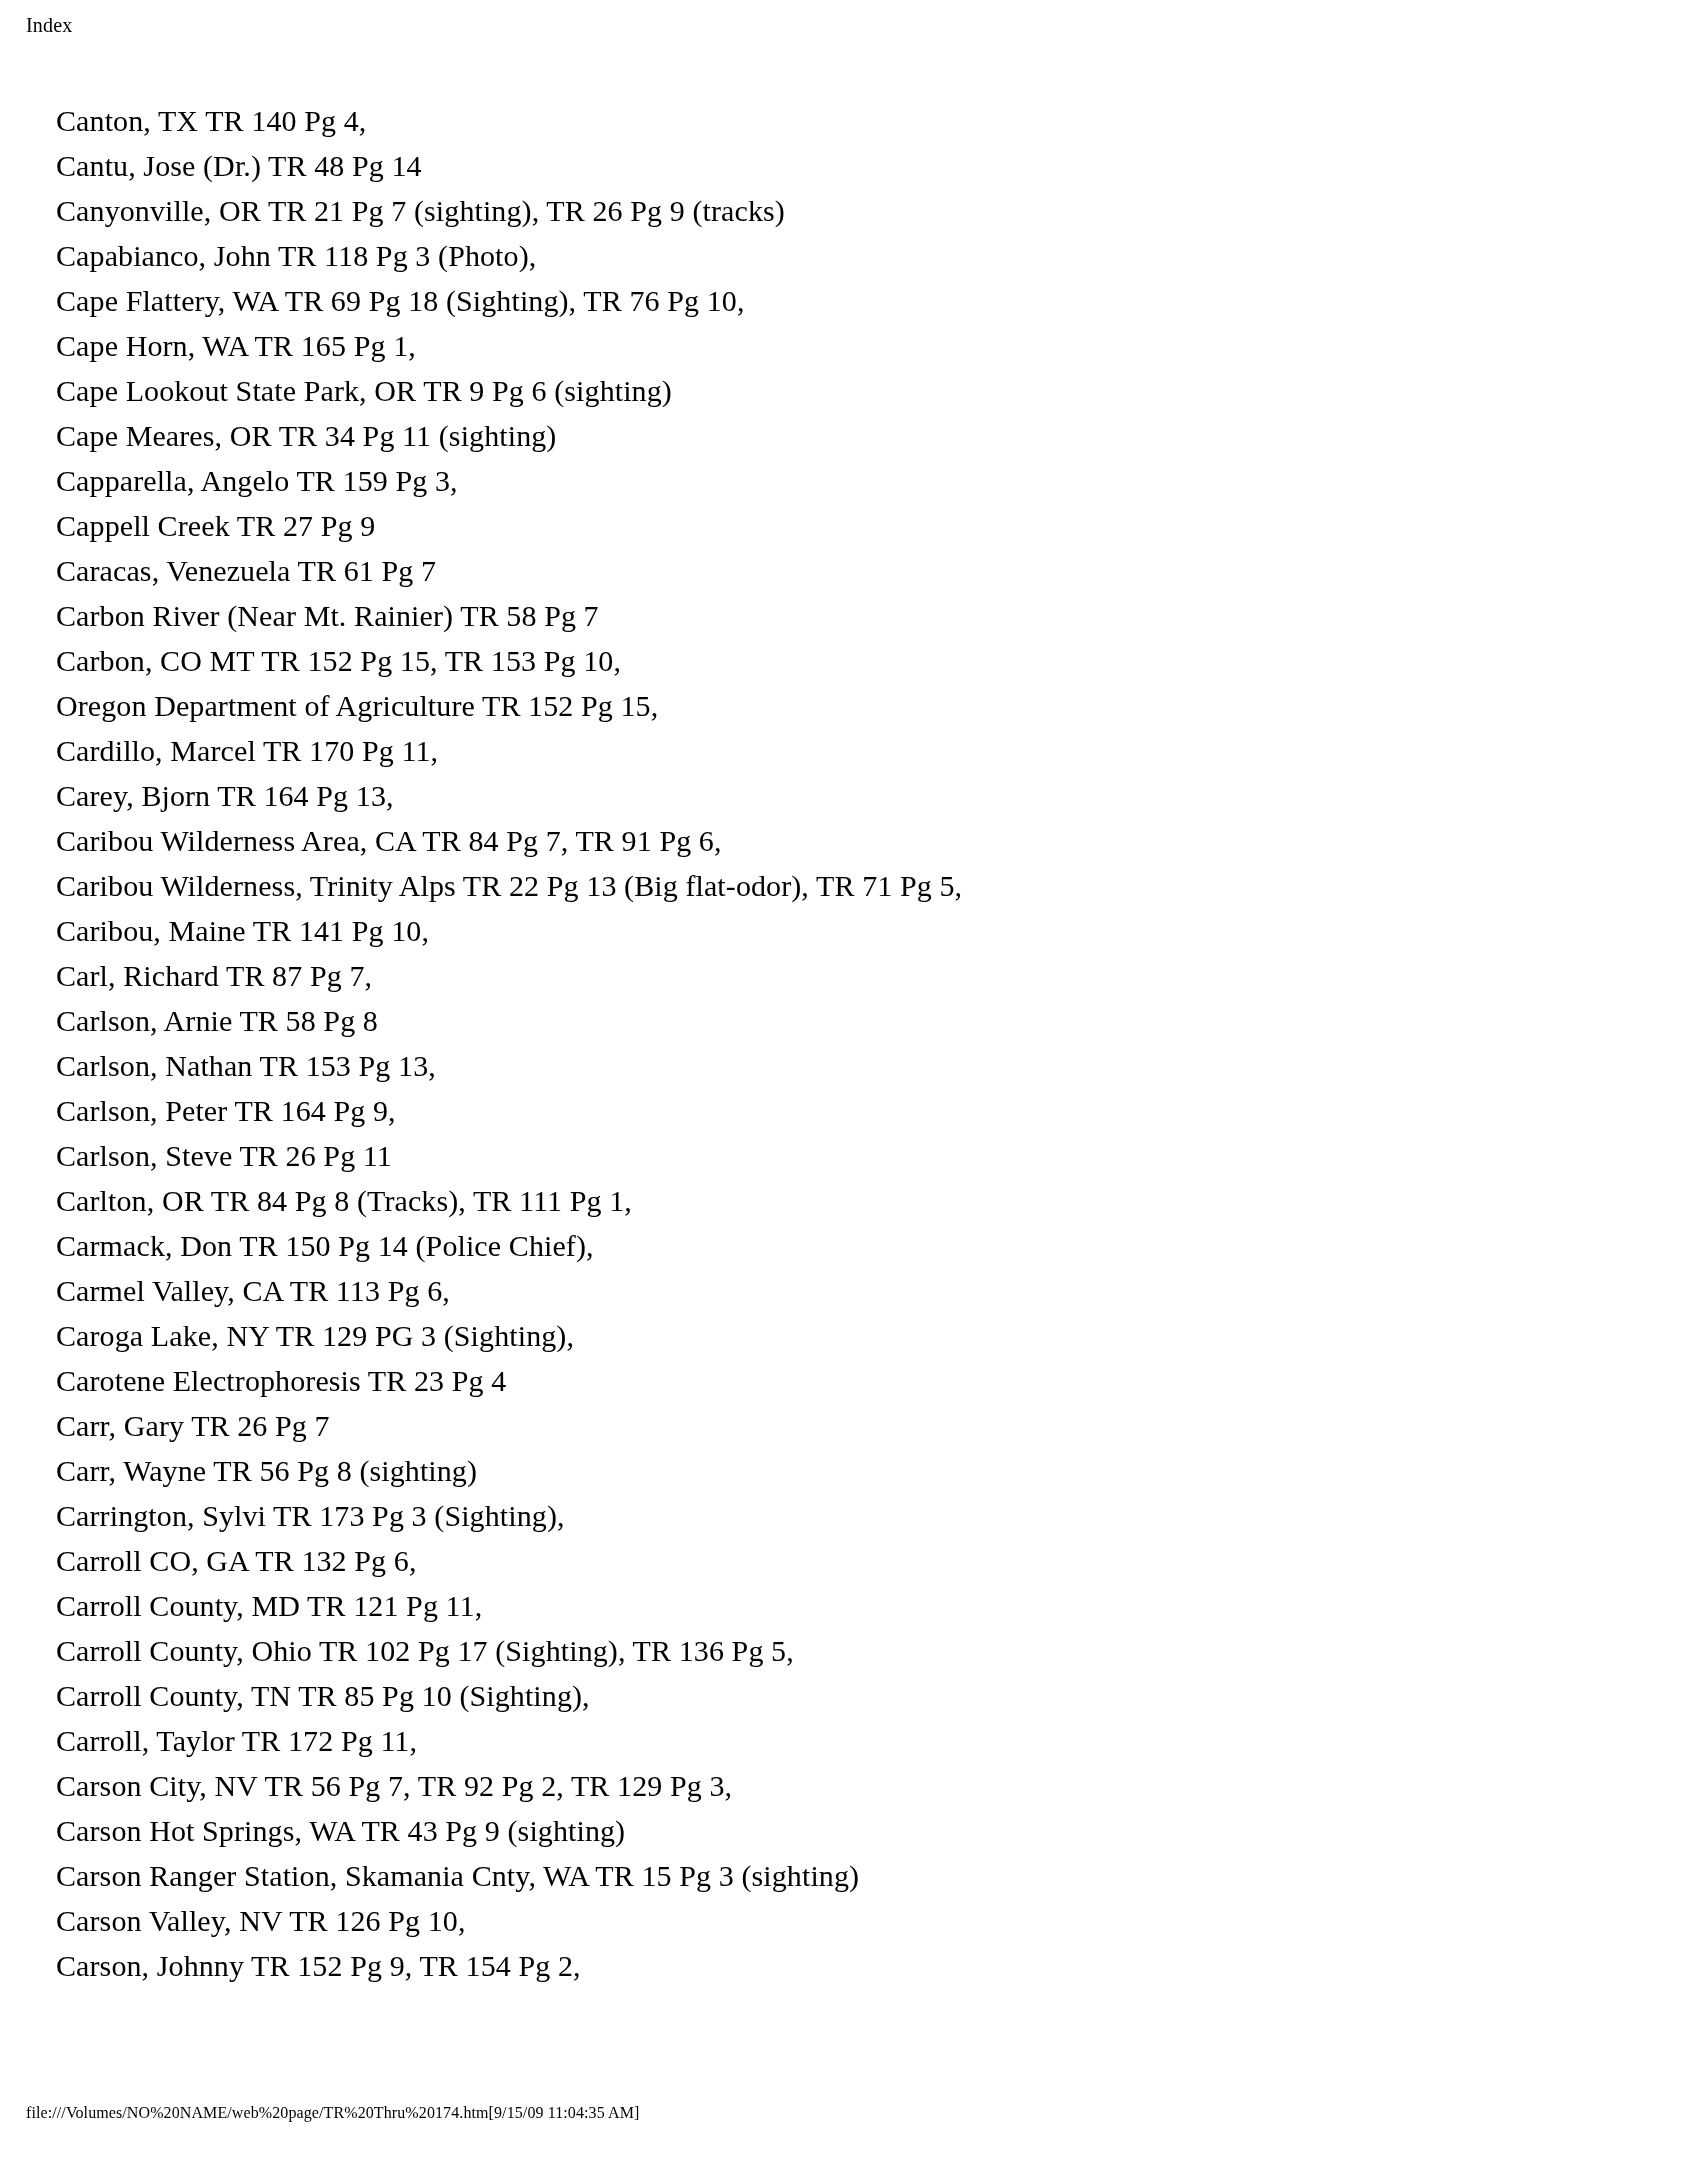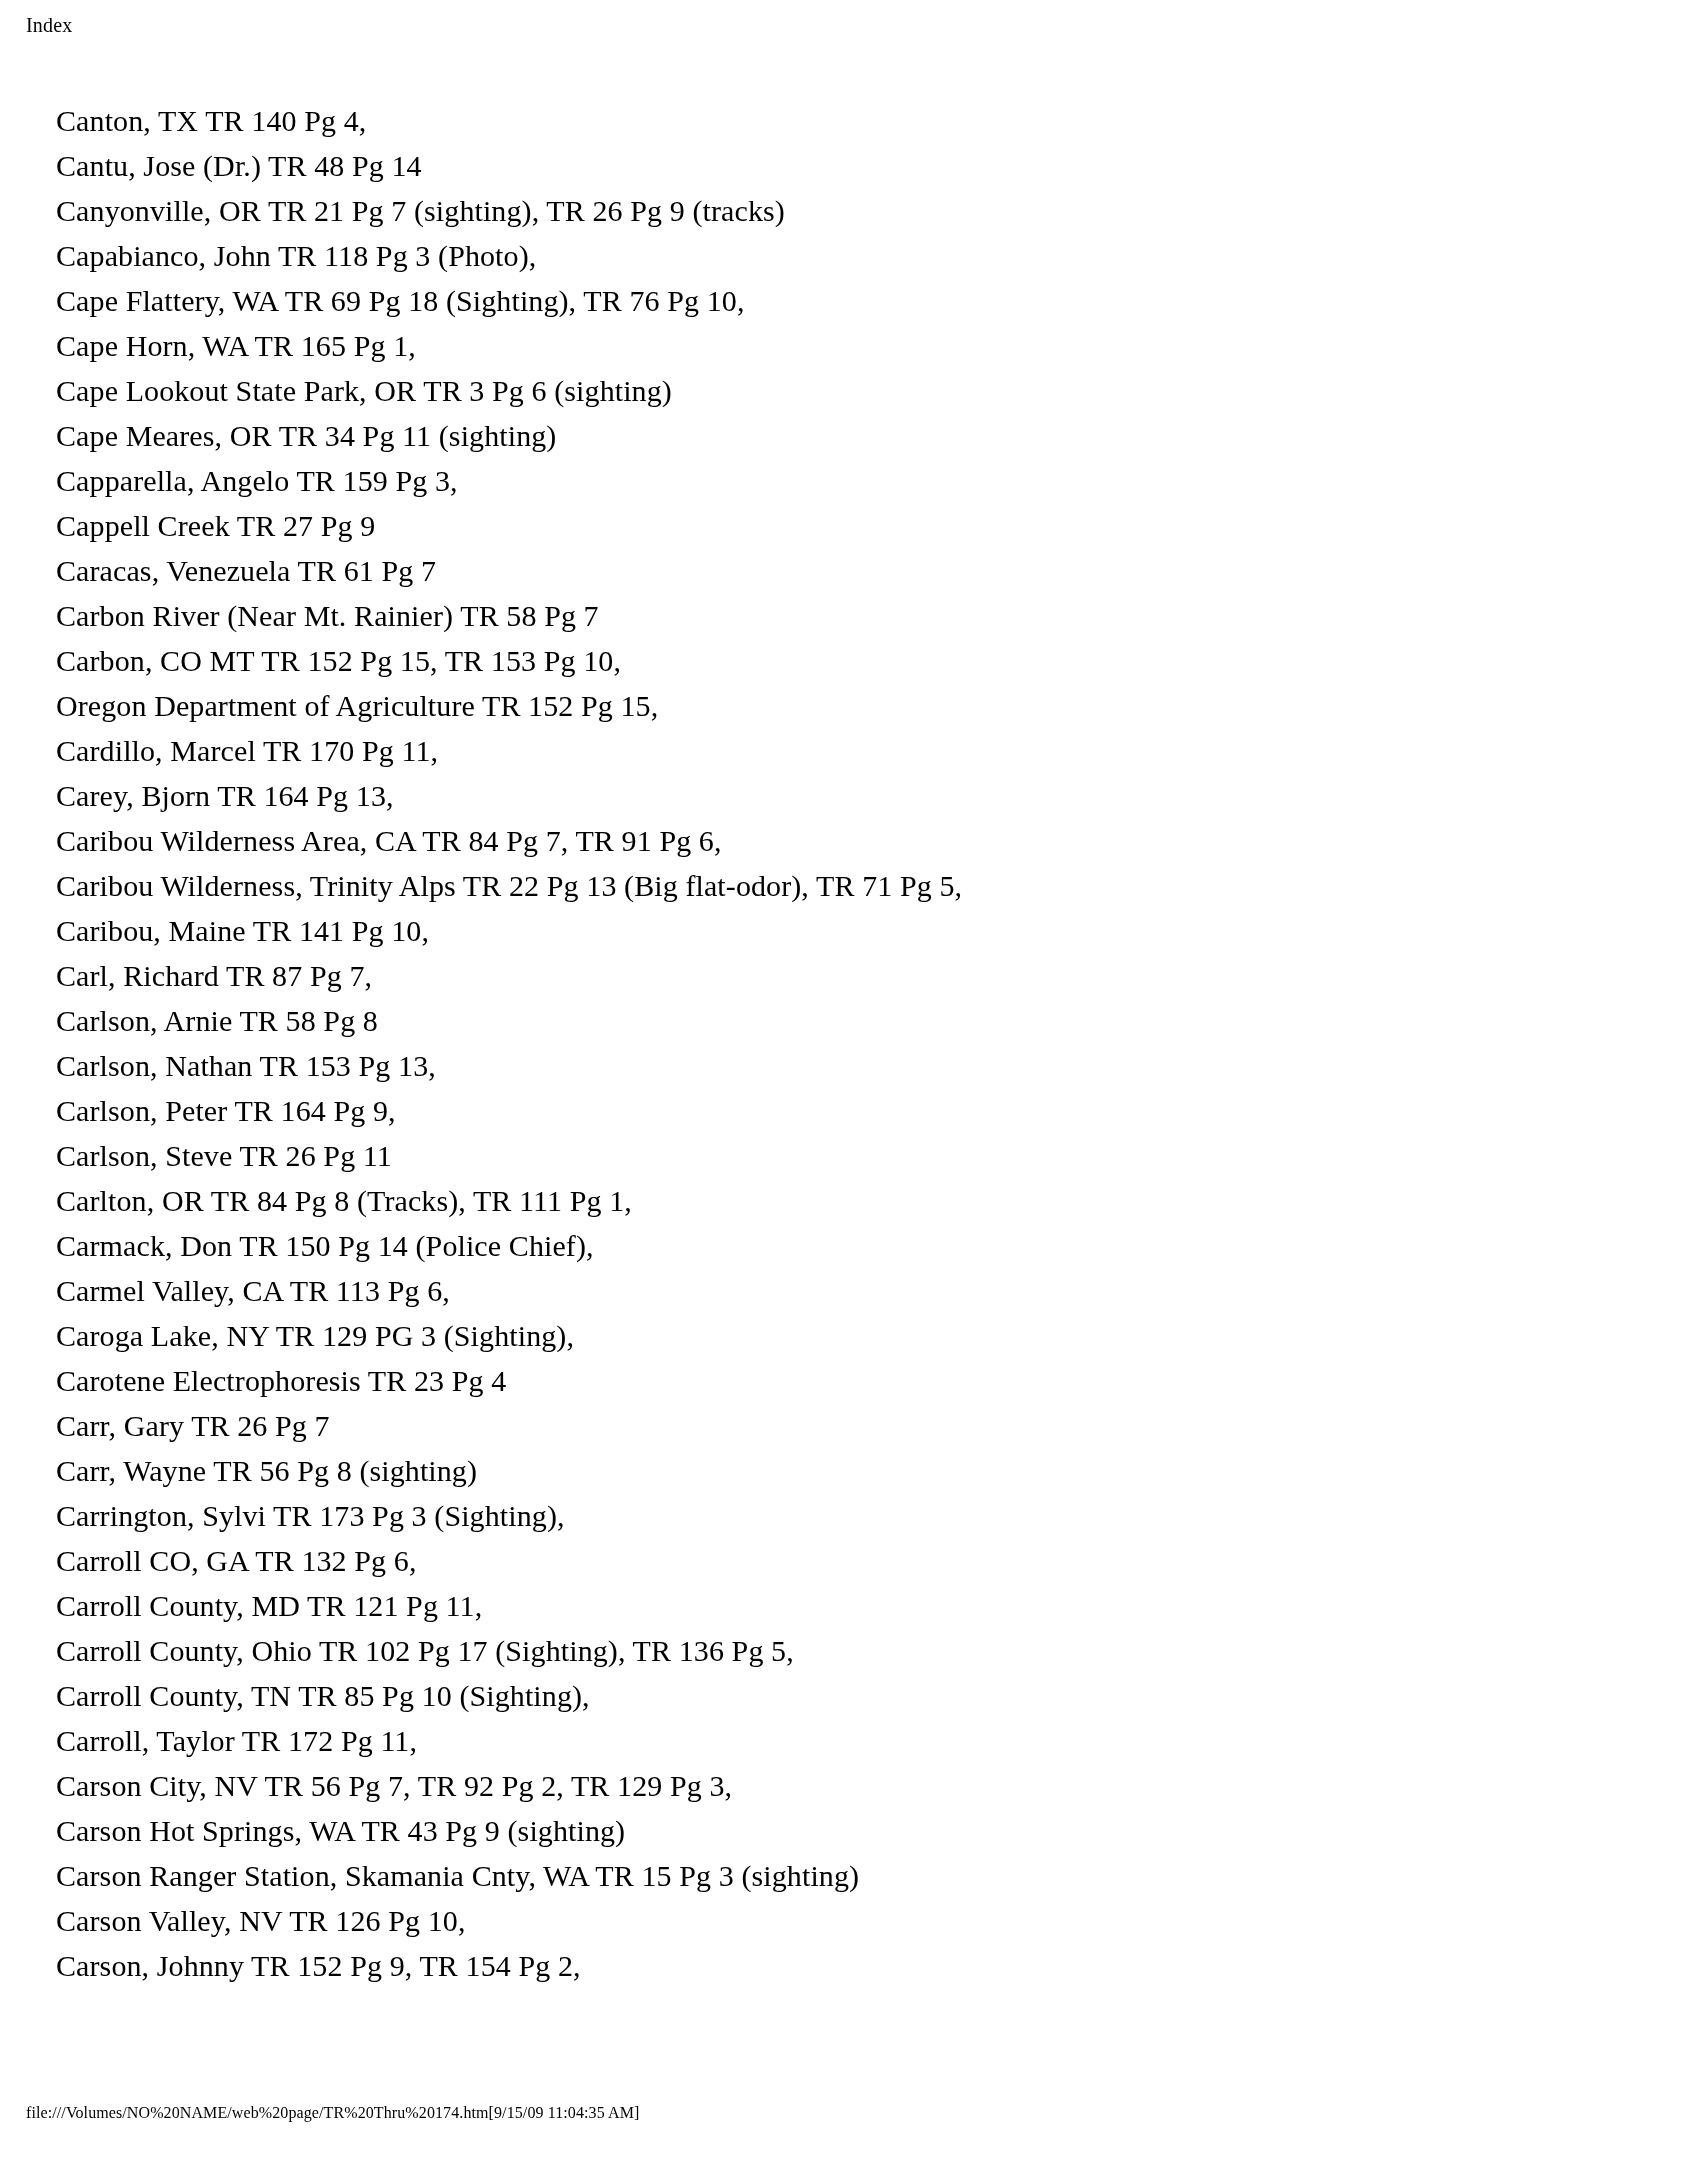--- a/index.html
+++ b/index.html
@@ -63,21 +63,21 @@
 
   <div class="header">Index</div>
 
   <ul class="index-list">
       <li>Canton, TX TR 140 Pg 4,</li>
       <li>Cantu, Jose (Dr.) TR 48 Pg 14</li>
       <li>Canyonville, OR TR 21 Pg 7 (sighting), TR 26 Pg 9 (tracks)</li>
       <li>Capabianco, John TR 118 Pg 3 (Photo),</li>
       <li>Cape Flattery, WA TR 69 Pg 18 (Sighting), TR 76 Pg 10,</li>
       <li>Cape Horn, WA TR 165 Pg 1,</li>
-      <li>Cape Lookout State Park, OR TR 3 Pg 6 (sighting)</li>
+      <li>Cape Lookout State Park, OR TR 9 Pg 6 (sighting)</li>
       <li>Cape Meares, OR TR 34 Pg 11 (sighting)</li>
       <li>Capparella, Angelo TR 159 Pg 3,</li>
       <li>Cappell Creek TR 27 Pg 9</li>
       <li>Caracas, Venezuela TR 61 Pg 7</li>
       <li>Carbon River (Near Mt. Rainier) TR 58 Pg 7</li>
       <li>Carbon, CO MT TR 152 Pg 15, TR 153 Pg 10,</li>
       <li>Oregon Department of Agriculture TR 152 Pg 15,</li>
       <li>Cardillo, Marcel TR 170 Pg 11,</li>
       <li>Carey, Bjorn TR 164 Pg 13,</li>
       <li>Caribou Wilderness Area, CA TR 84 Pg 7, TR 91 Pg 6,</li>

